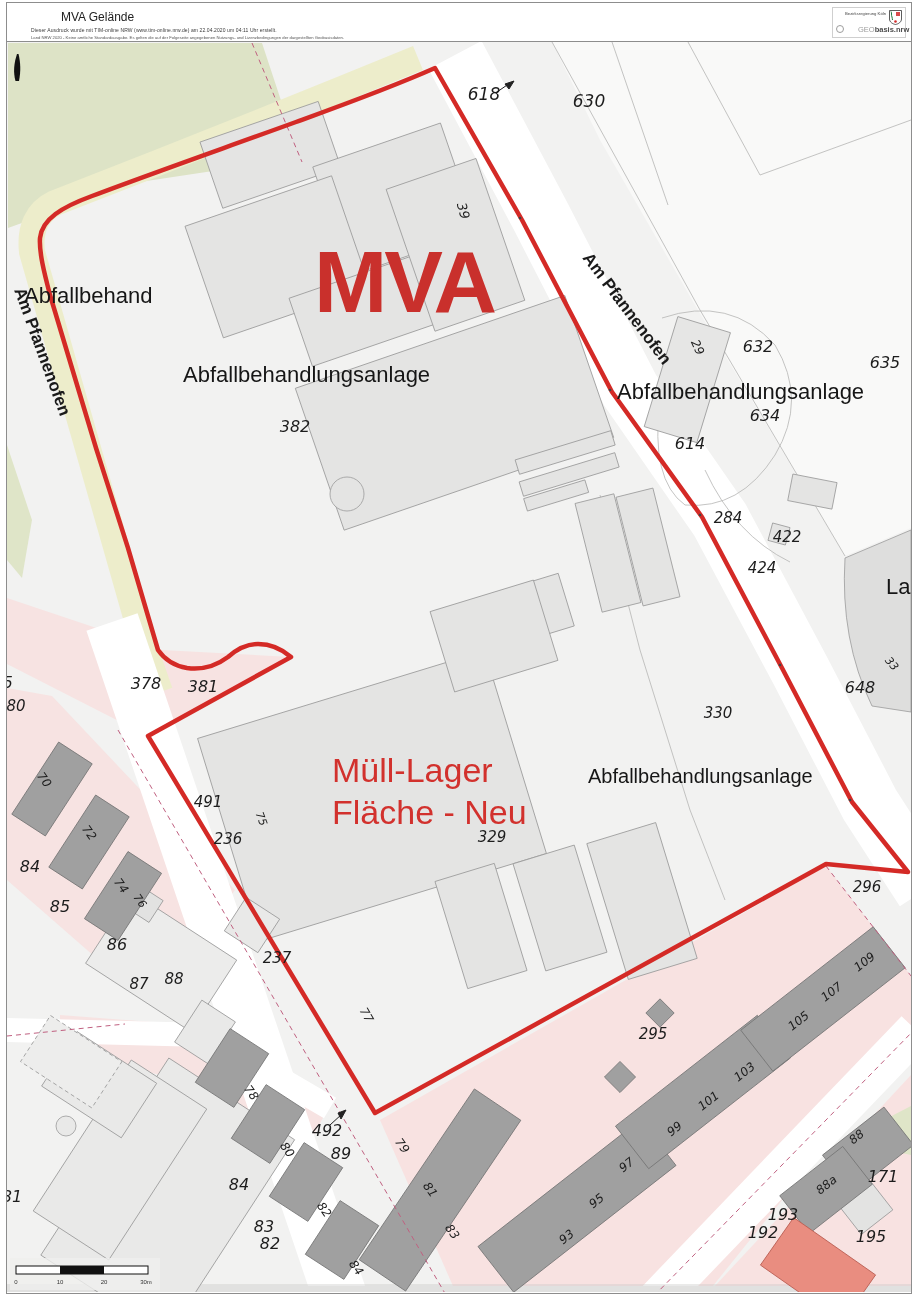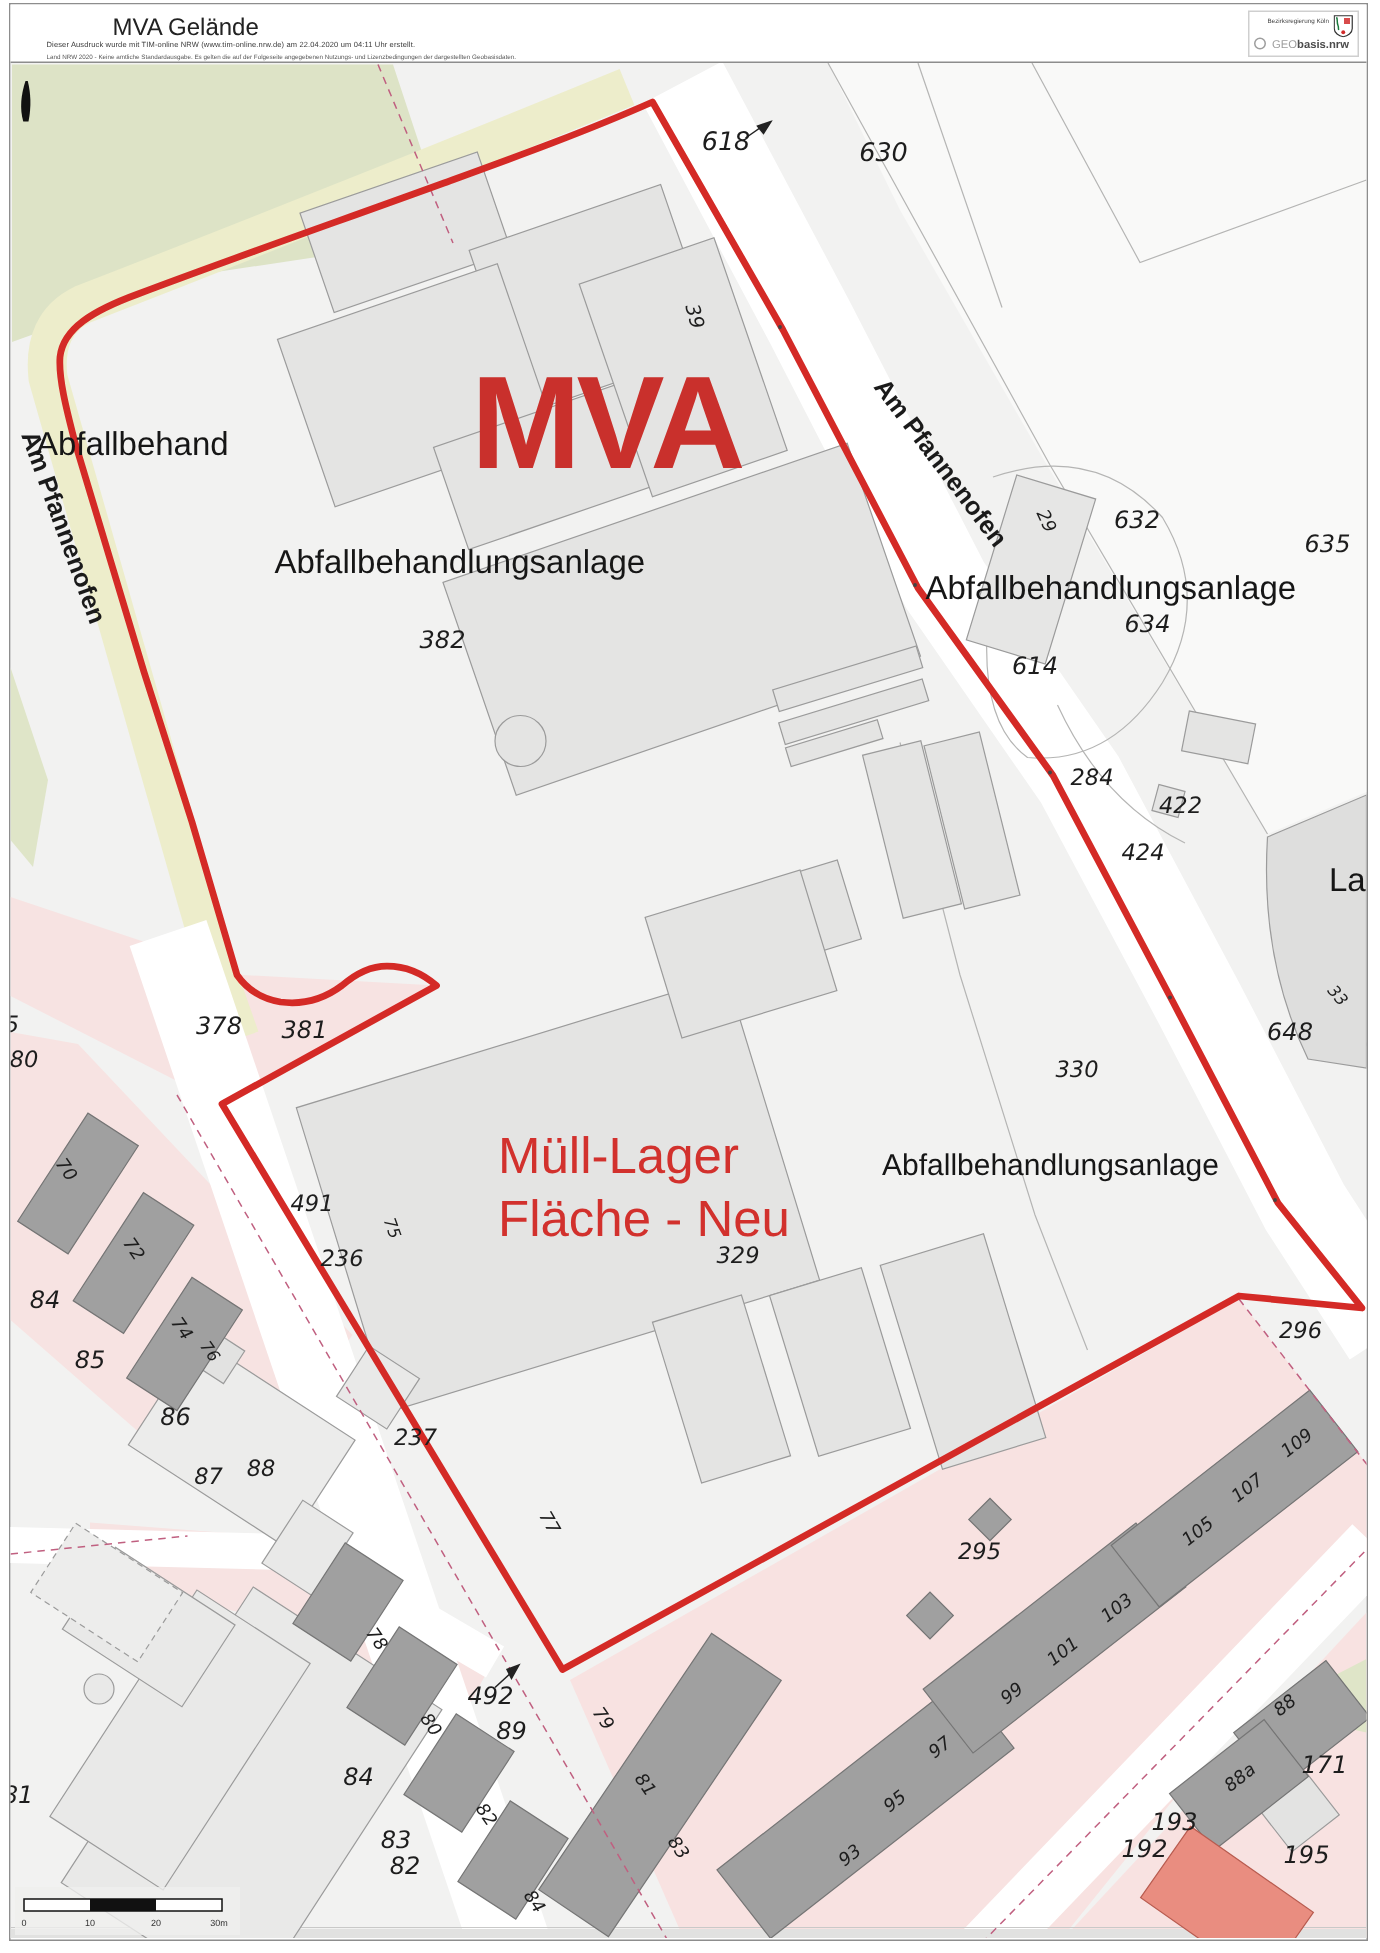--- a/index.html
+++ b/index.html
@@ -1,25 +1,25 @@
 <!DOCTYPE html>
 <html><head>
 <meta charset="utf-8">
 <style>
   html,body{margin:0;padding:0;}
   body{width:920px;height:1302px;position:relative;background:#fff;font-family:"Liberation Sans",sans-serif;overflow:hidden;}
   .frame{position:absolute;left:6px;top:2px;width:906px;height:1292px;border:1px solid #8d8d8d;box-sizing:border-box;background:#fff;}
   .hdr{position:absolute;left:7px;top:3px;width:904px;height:39px;background:#fff;border-bottom:1px solid #8d8d8d;box-sizing:border-box;}
-  .hdr-title{position:absolute;left:32px;top:7px;font-size:16px;color:#222;padding-left:36px;}
+  .hdr-title{position:absolute;left:18px;top:7px;font-size:12px;color:#222;padding-left:36px;}
   .hdr-l1{position:absolute;left:24px;top:24px;font-size:5px;color:#3a3a3a;letter-spacing:.1px;}
   .hdr-l2{position:absolute;left:24px;top:32px;font-size:4.2px;color:#555;}
   .logo-box{position:absolute;right:5px;top:4px;width:74px;height:31px;border:1px solid #cfcfcf;box-sizing:border-box;padding:2px 3px;}
   .agency{font-size:4.2px;color:#444;text-align:right;margin-right:16px;margin-top:1px;}
   .shield{position:absolute;right:3px;top:2px;}
-  .geob{position:absolute;left:3px;bottom:3px;font-size:7.5px;display:flex;align-items:flex-start;gap:4px;}
+  .geob{position:absolute;left:3px;bottom:3px;font-size:7.5px;display:flex;align-items:flex-start;gap:14px;}
   .geob .globe{width:8px;height:8px;border:1.6px solid #9d9d9d;border-radius:50%;display:inline-block;box-sizing:border-box;}
   .geob .p1{color:#9d9d9d;}
   .geob .p2{color:#4c4c4c;font-weight:bold;}
   svg{position:absolute;left:7px;top:42px;}
   svg text{user-select:none;}
   .plbl{font-family:"DejaVu Sans",sans-serif;font-style:italic;fill:#1d1d1d;text-anchor:middle;}
   .albl{font-family:"Liberation Sans",sans-serif;fill:#161616;}
   .street-label{font-family:"Liberation Sans",sans-serif;font-weight:bold;fill:#1a1a1a;font-size:17px;}
   .red-big{font-family:"Liberation Sans",sans-serif;font-weight:bold;fill:#c9302c;}
   .red-med{font-family:"Liberation Sans",sans-serif;fill:#d2312d;font-size:34px;}

